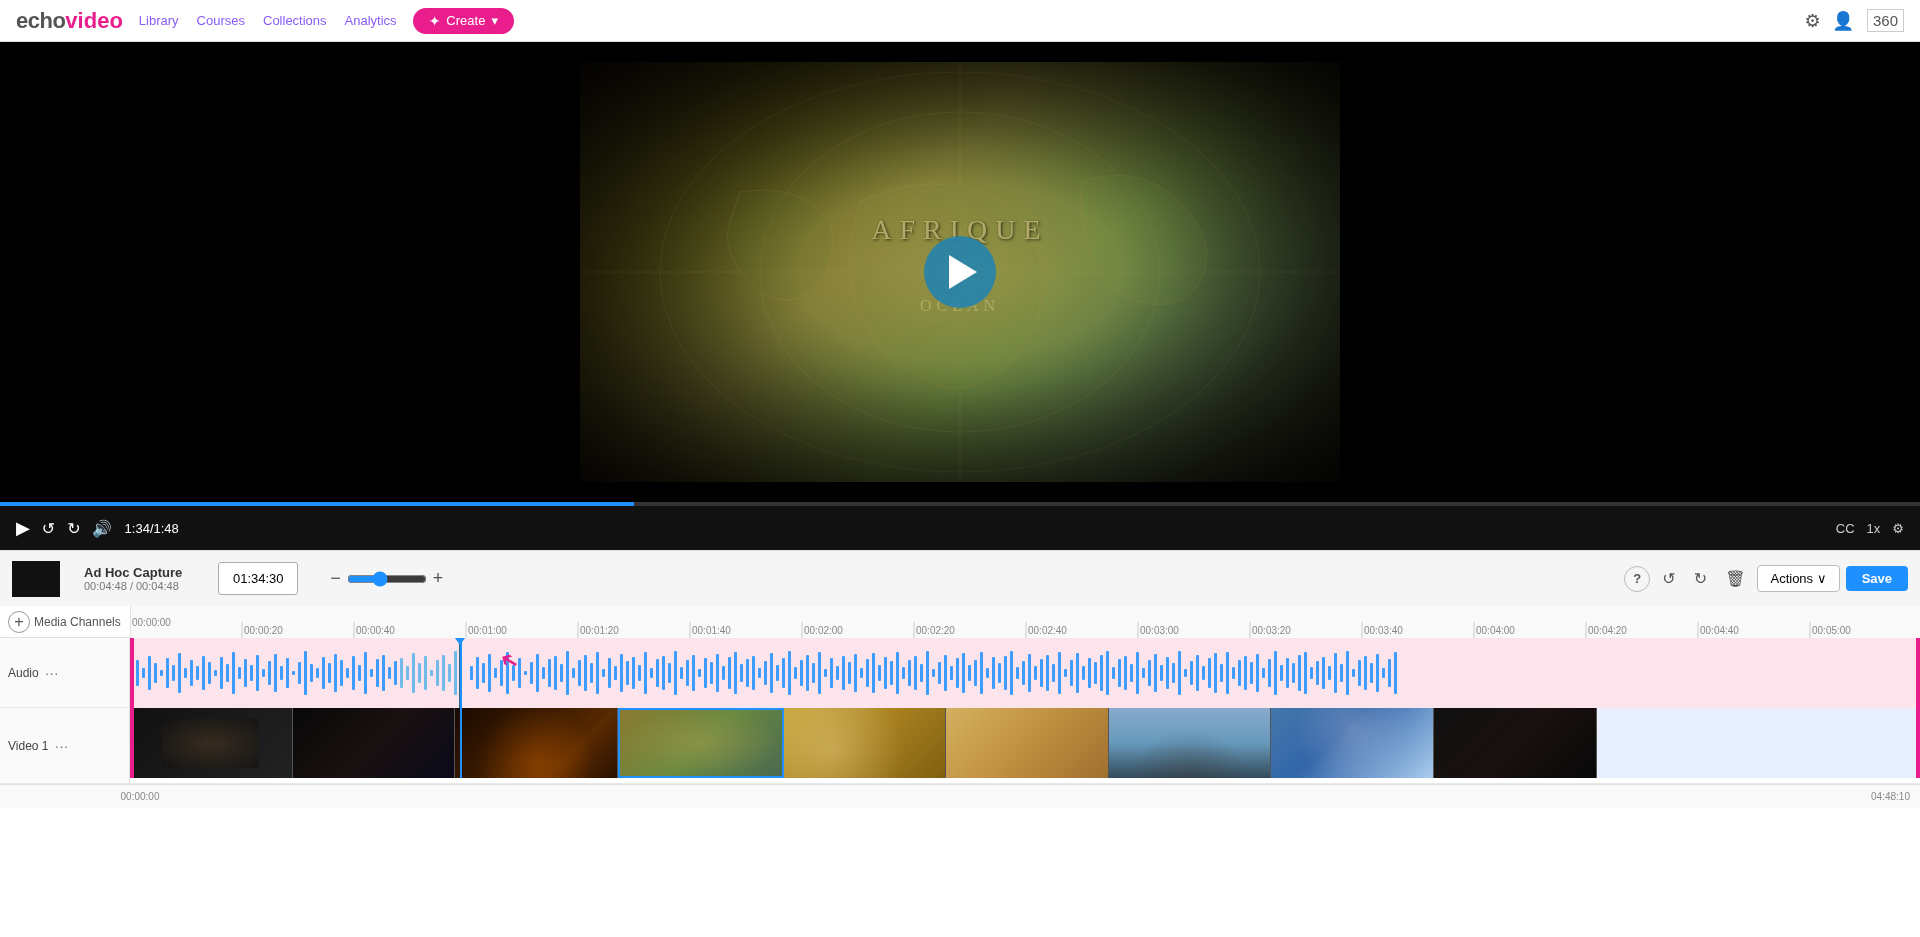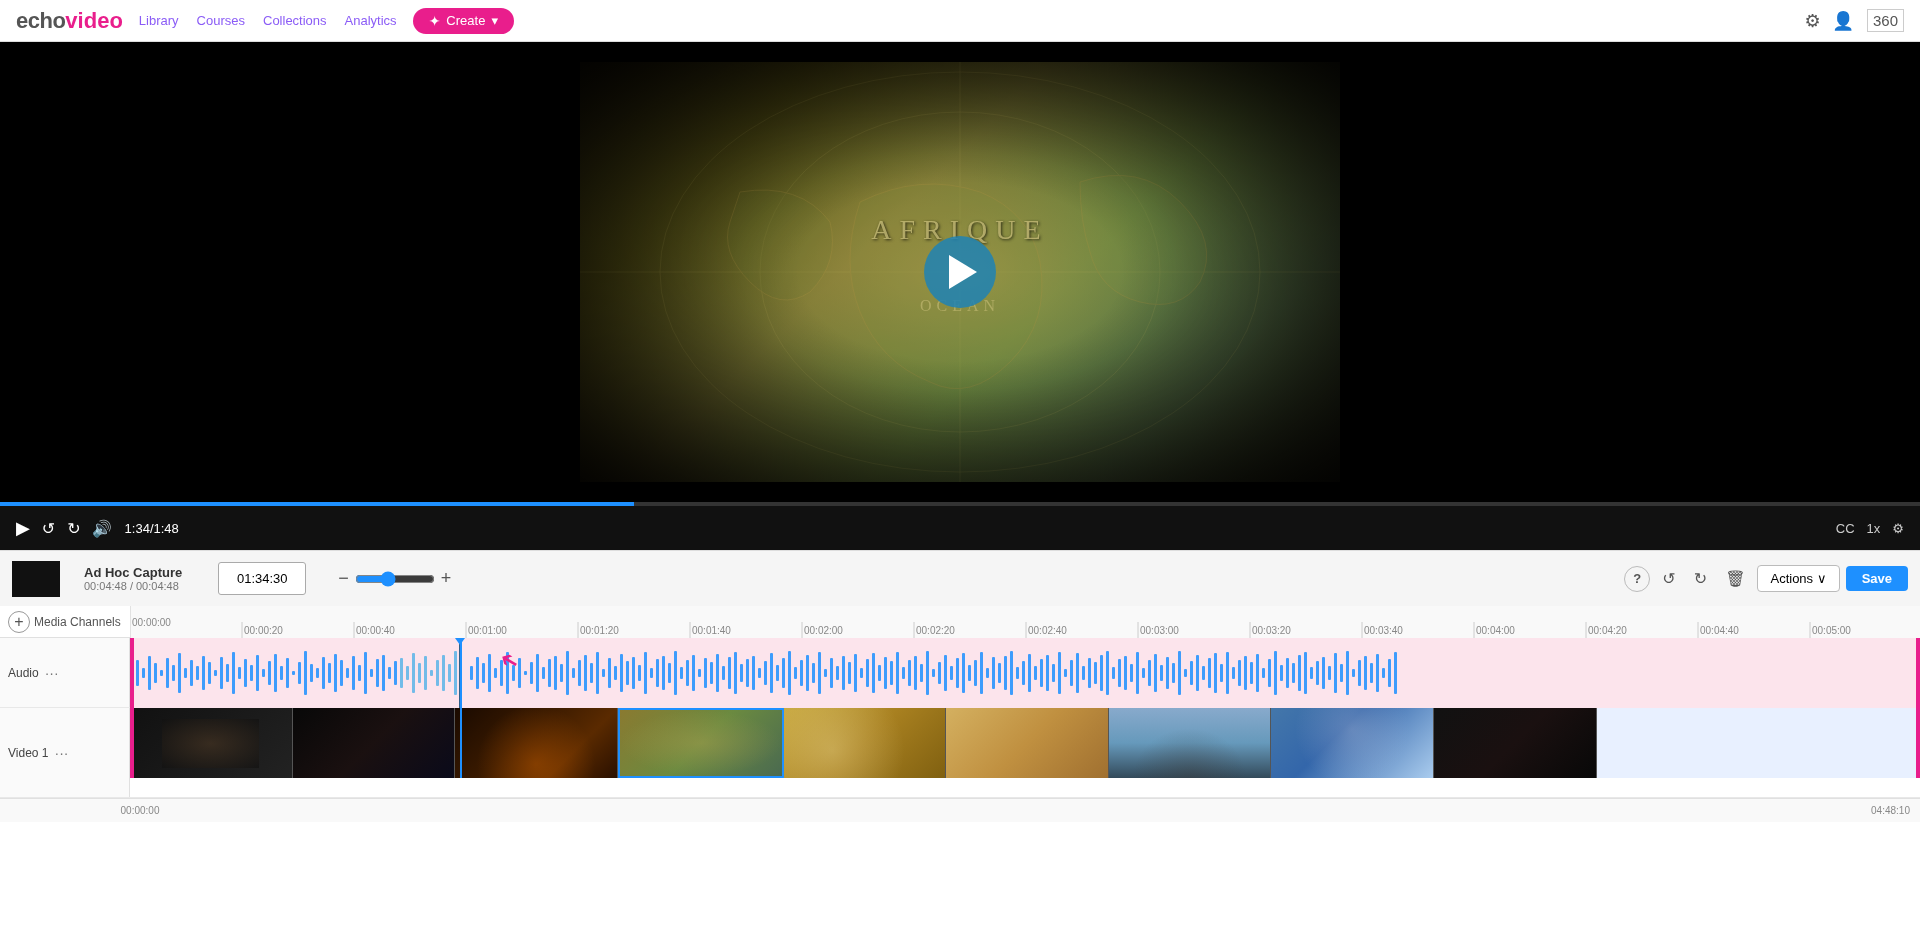--- a/index.html
+++ b/index.html
@@ -156,21 +156,21 @@
       height: 24px; background: #f9f9f9; border-top: 1px solid #e0e0e0;
       display: flex; align-items: center; position: relative;
     }
     .ruler-time-label {
       font-size: 10px; color: #888; position: absolute; transform: translateX(-50%);
     }
 
     
     .timecode-input {
       background: #fff; border: 1px solid #aaa; border-radius: 3px;
-      padding: 8px 8px; font-size: 13px; width: 88px; text-align: center;
+      padding: 8px 8px; font-size: 13px; width: 80px; text-align: center;
     }
   </style>
 </head>
 <body>
 
 <nav class="navbar">
   <div class="navbar-logo">
     <span class="logo-echo">echo</span>
       <span class="logo-video">video</span>
   </div>
@@ -555,21 +555,21 @@
       
       <div style="position:absolute; top:10px; left: 370px; z-index:55; color:#e91e8c; font-size:22px; transform: rotate(210deg);">➔</div>
 
       
       <div style="position:absolute; top:0; bottom:0; left:330px; width:2px; background:#1e90ff; z-index:20;">
         <div style="position:absolute; top:0; left:-5px; width:0; height:0; border-left:5px solid transparent; border-right:5px solid transparent; border-top:7px solid #1e90ff;"></div>
       </div>
     </div>
   </div>
 
-  <div class="track-row" style="height:90px;">
+  <div class="track-row" style="height:76px;">
     <div class="track-label-col">
       <span class="track-name">Video 1</span>
       <button class="track-options-btn">···</button>
     </div>
     <div class="track-content" style="position:relative; height:70px; background:#e8f0ff;">
       <div class="track-red-left"></div>
       <div class="track-red-right"></div>
 
       <div style="position:absolute; inset:0; display:flex; overflow:hidden;">
 

